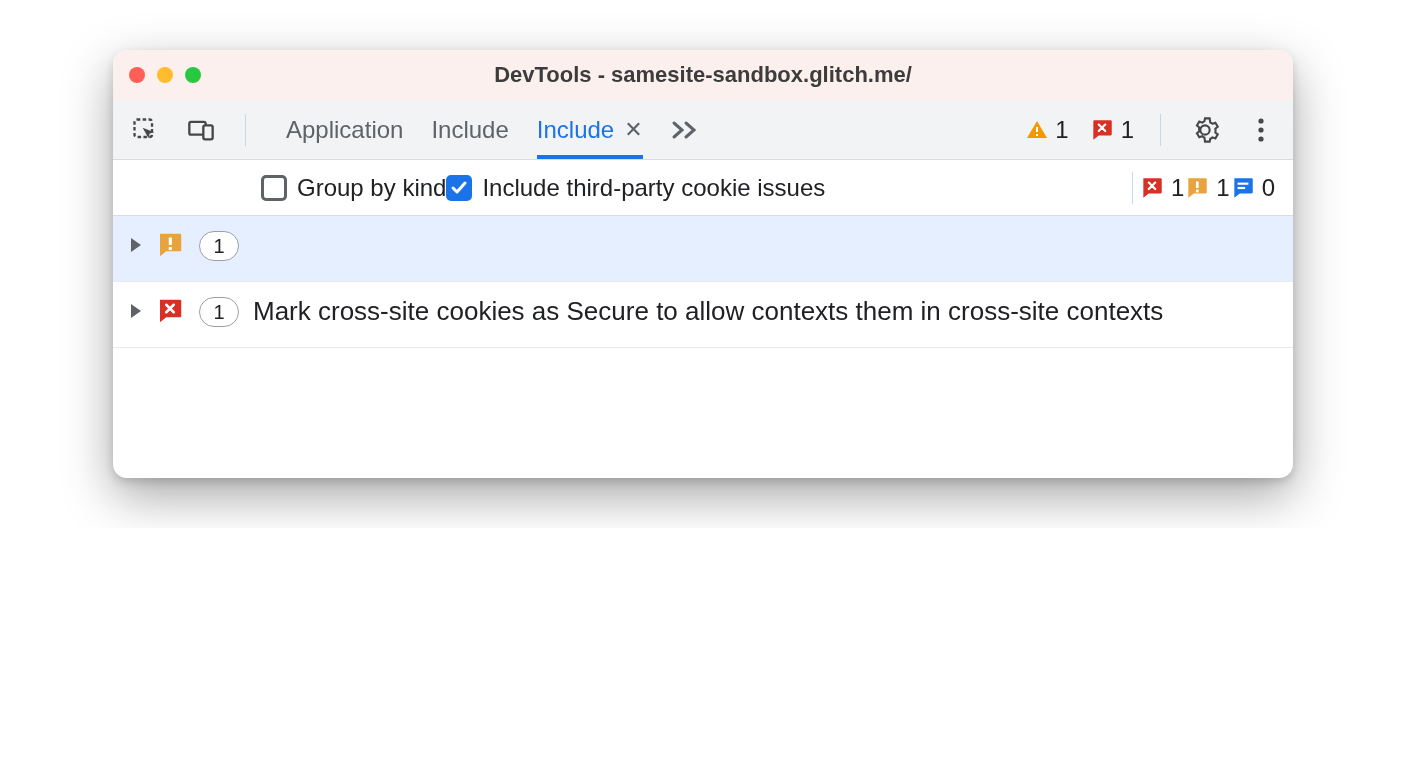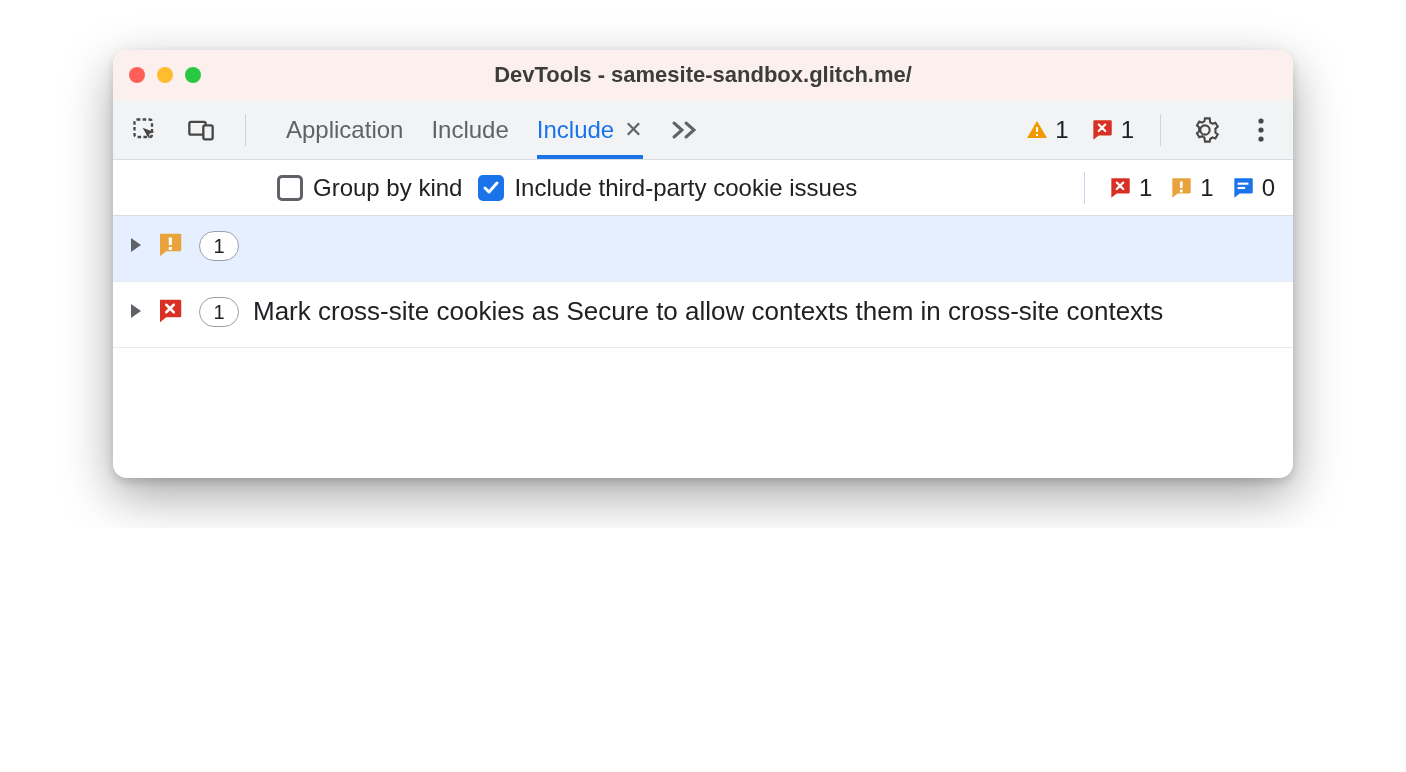--- a/index.html
+++ b/index.html
@@ -93,21 +93,21 @@
   .count-pair {
     display: flex; align-items: center; gap: 6px;
     font-size: 24px; font-weight: 400;
   }
   .subbar {
     height: 56px;
     border-bottom: 1px solid #dadce0;
     display: flex;
     align-items: center;
     padding: 0 18px;
-    gap: 16px;
+    gap: 0;
     font-size: 24px;
   }
   .checkbox {
     width: 26px; height: 26px;
     border: 3px solid #5f6368;
     border-radius: 5px;
     display: inline-flex;
     align-items: center; justify-content: center;
     cursor: pointer;
   }

